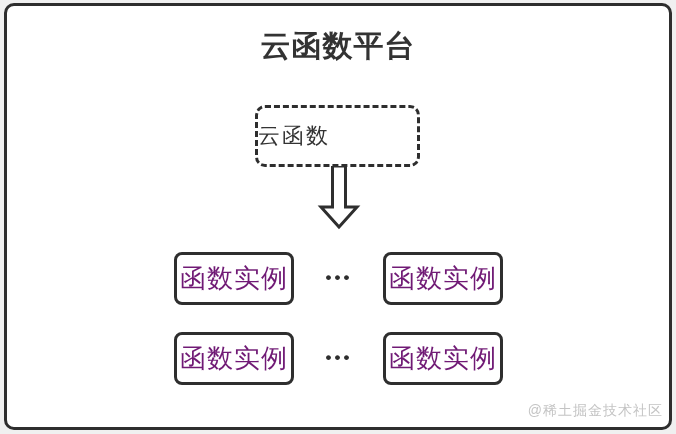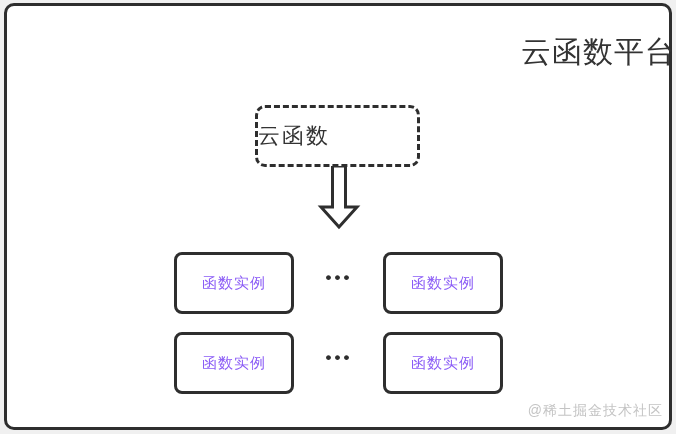--- a/index.html
+++ b/index.html
@@ -23,24 +23,24 @@
     right: 4px;
     bottom: 4px;
     background: #ffffff;
     border: 3px solid #2e2e2e;
     border-radius: 10px;
   }
   .title {
     position: absolute;
     left: 0;
     right: 0;
-    top: 32px;
-    text-align: right;
+    top: 26px;
+    text-align: center;
     font-size: 30px;
-    font-weight: normal;
+    font-weight: bold;
     color: #333333;
     letter-spacing: 1px;
   }
   .dashed-box {
     position: absolute;
     left: 255px;
     top: 105px;
     width: 165px;
     height: 62px;
     box-sizing: border-box;
@@ -55,30 +55,30 @@
     letter-spacing: 2px;
   }
   .arrow {
     position: absolute;
     left: 317px;
     top: 166px;
   }
   .instance-box {
     position: absolute;
     width: 120px;
-    height: 62px;
+    height: 53px;
     box-sizing: border-box;
     border: 3px solid #2e2e2e;
     border-radius: 8px;
     background: #ffffff;
     display: flex;
     align-items: center;
     justify-content: center;
-    font-size: 15px;
-    color: #8b5cf6;
+    font-size: 26px;
+    color: #701a75;
     letter-spacing: 1px;
   }
   .box-r1-c1 { left: 174px; top: 252px; }
   .box-r1-c2 { left: 383px; top: 252px; }
   .box-r2-c1 { left: 174px; top: 332px; }
   .box-r2-c2 { left: 383px; top: 332px; }
   .dots {
     position: absolute;
     width: 60px;
     text-align: center;

